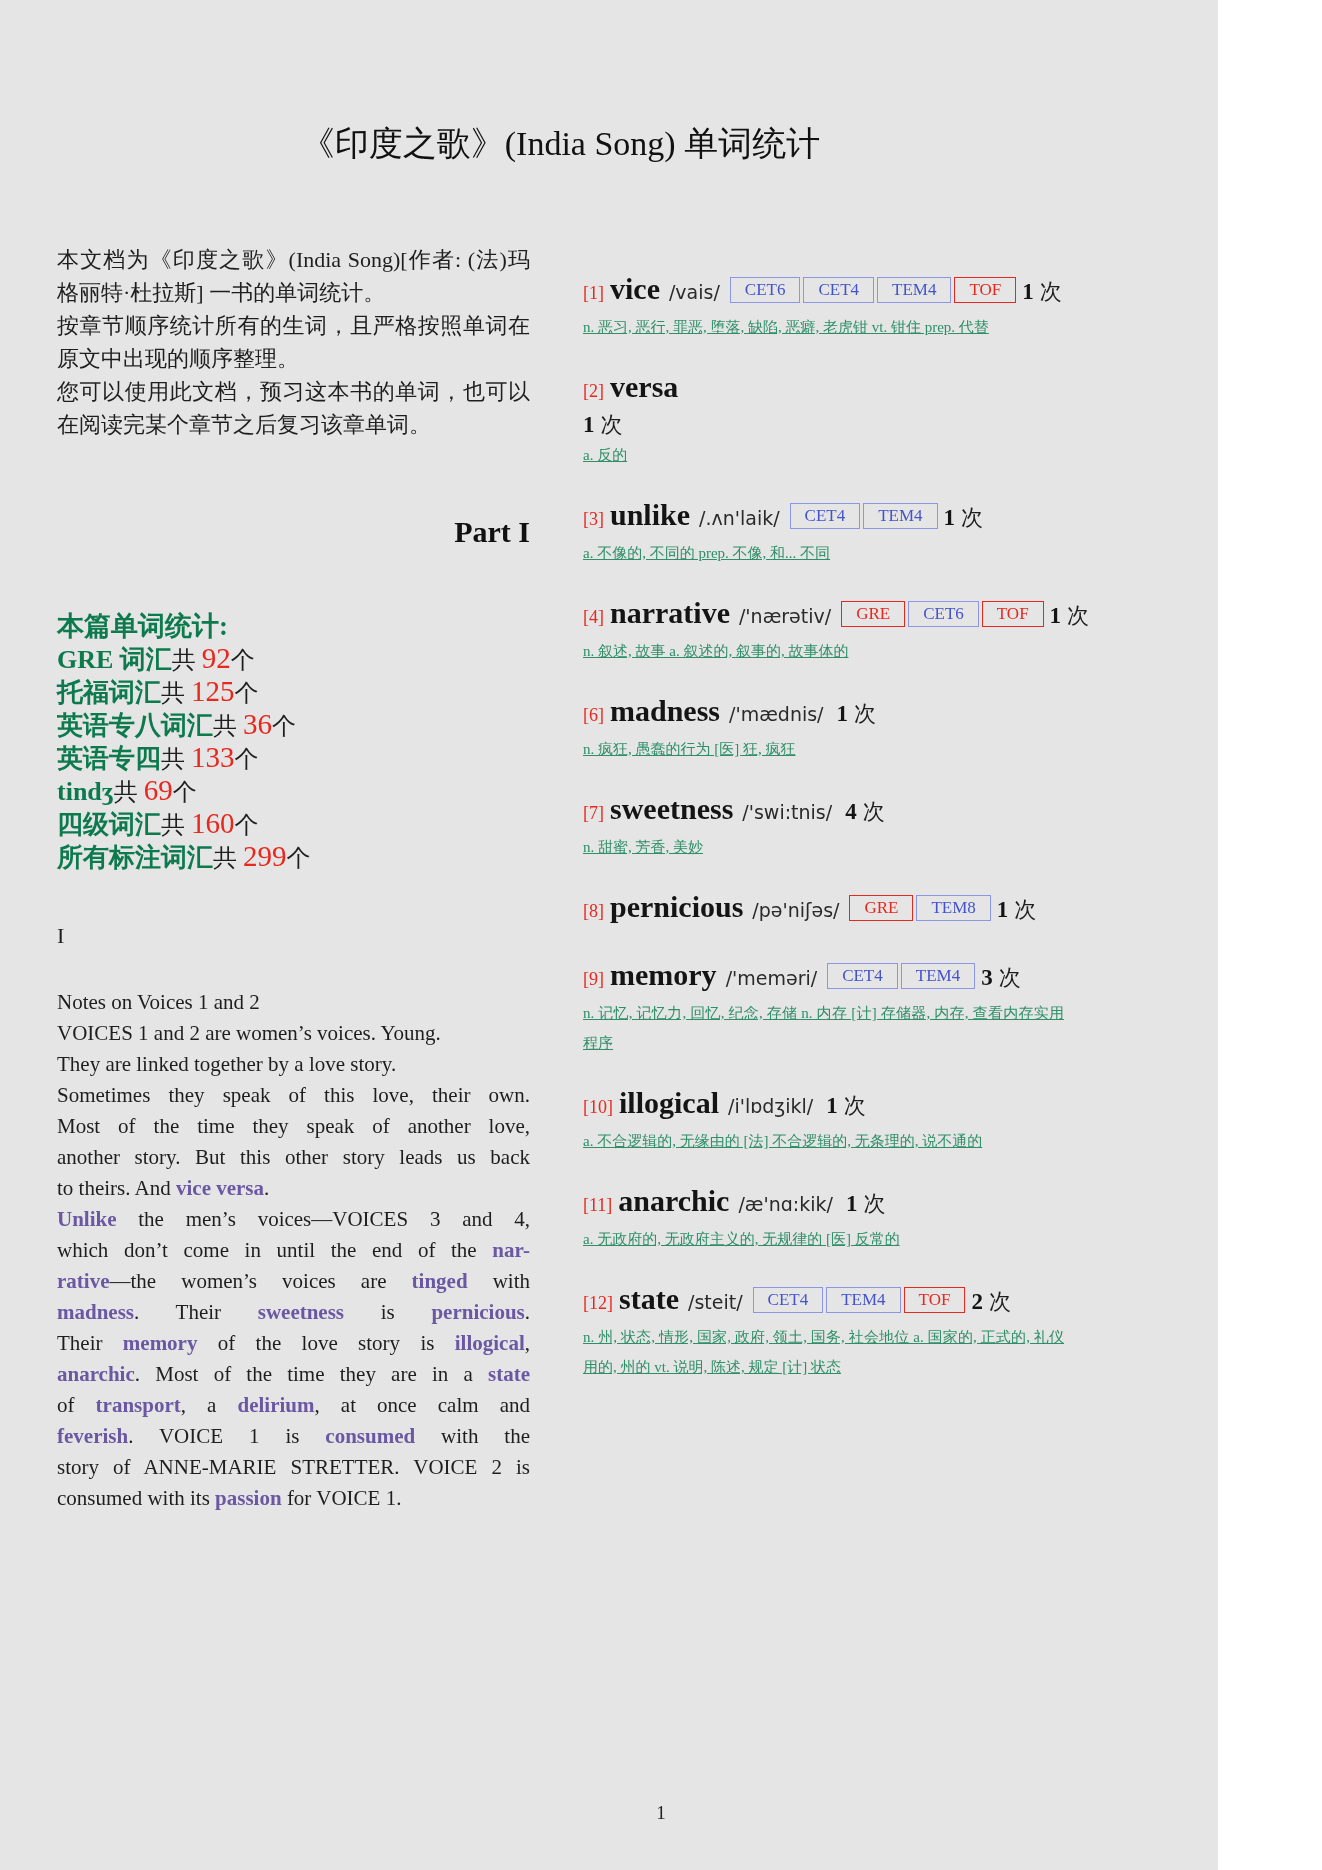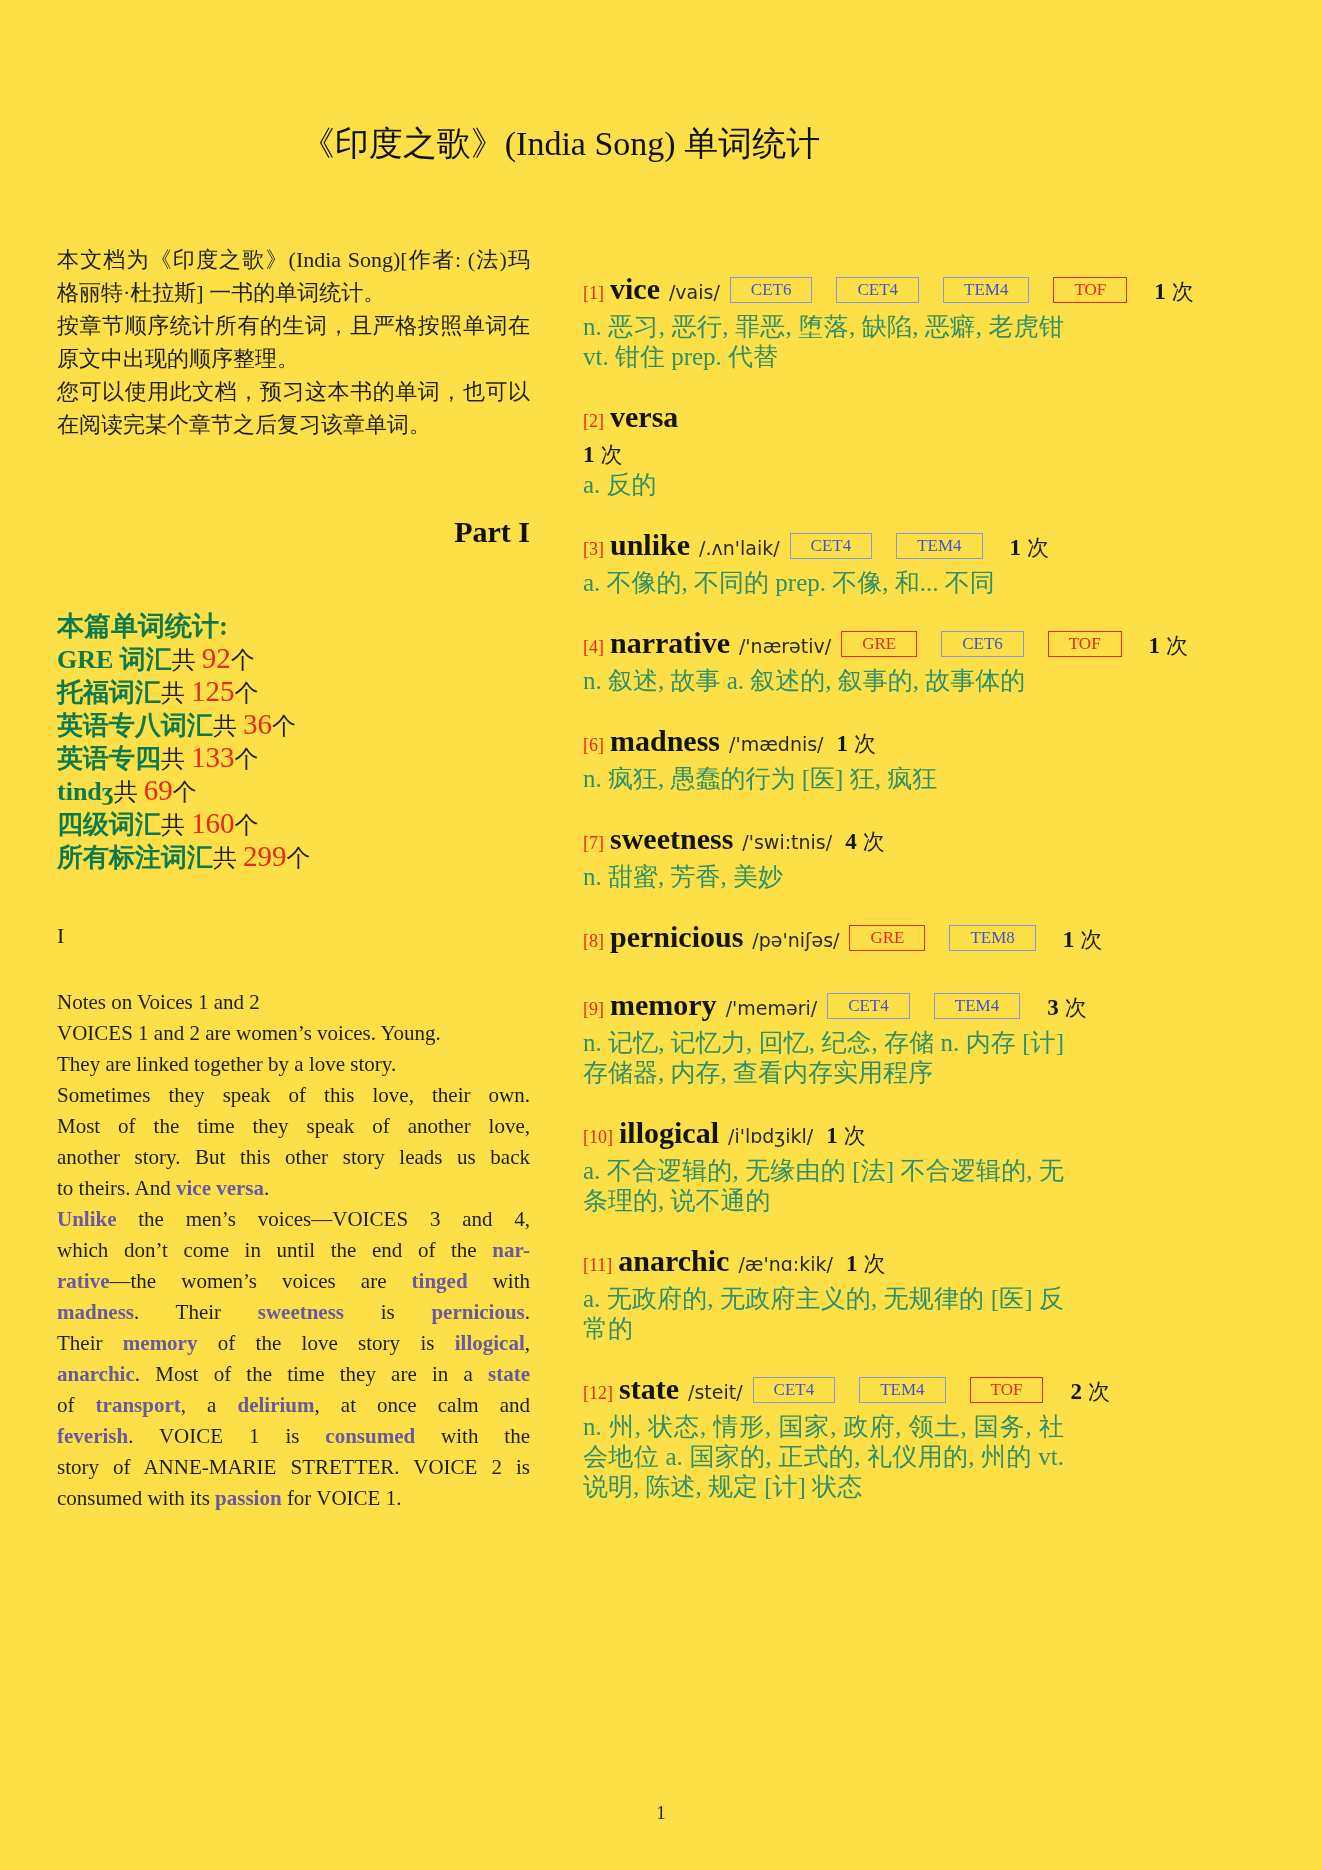--- a/index.html
+++ b/index.html
@@ -1,16 +1,16 @@
 <!DOCTYPE html>
 <html><head>
 <meta charset="utf-8">
 <style>
   html,body{margin:0;padding:0;background:#ffffff;}
-  .page{position:relative;width:1322px;height:1870px;background:#fde047;overflow:hidden;
+  .page{position:relative;width:1218px;height:1870px;background:#e5e5e5;overflow:hidden;
         font-family:"Liberation Serif","DejaVu Serif",serif;color:#1e1e1e;}
   .title{position:absolute;left:57px;top:122px;width:1007px;text-align:center;
          font-size:34px;line-height:44px;color:#111;}
   .col-left{position:absolute;left:57px;top:243px;width:473px;}
   .col-right{position:absolute;left:583px;top:270px;width:481px;}
   p.intro{margin:0;font-size:22px;line-height:33px;text-align:justify;}
   .part{margin-top:72px;text-align:right;font-weight:bold;font-size:30px;line-height:38px;color:#111;}
   .stats-heading{margin-top:58px;font-size:27px;line-height:34px;font-weight:bold;color:#0d7a4e;}
   .stat-line{font-size:24px;line-height:31px;white-space:nowrap;}
   .stat-label{color:#0d7a4e;font-weight:bold;font-size:26px;text-align:center;}
@@ -20,29 +20,29 @@
   .sec{margin-top:46px;font-size:22px;line-height:31px;}
   .passage{margin-top:36px;}
   .pline{font-size:21px;line-height:31px;}
   .pline.just{text-align:justify;text-align-last:justify;}
   .hl{color:#6a58a3;font-weight:bold;}
   .entry{margin-bottom:26px;}
   .head{font-size:30px;line-height:37px;white-space:nowrap;}
   .idx{color:#e8271d;font-size:18px;margin-right:6px;}
   .word{font-weight:bold;color:#141414;margin-right:9px;}
   .phon{font-family:"DejaVu Sans","Liberation Sans",sans-serif;font-size:19px;color:#2a2a2a;margin-right:10px;}
-  .tag{display:inline-block;font-size:17px;line-height:22px;border:1px solid;padding:1px 20px;
-       margin-right:24px;vertical-align:4px;font-family:"Liberation Serif",serif;text-align:right;}
+  .tag{display:inline-block;font-size:17px;line-height:22px;border:1px solid;padding:1px 14px;
+       margin-right:3px;vertical-align:4px;font-family:"Liberation Serif",serif;text-align:right;}
   .tag.blue{color:#4353cd;border-color:#8d96e3;}
   .tag.red{color:#e8271d;border-color:#e8271d;}
   .cnt{font-weight:bold;font-size:23px;color:#141414;margin:0 6px 0 3px;}
   .sfx{font-size:22px;color:#1e1e1e;}
   .cntline{font-size:22px;line-height:30px;}
   .cntline .cnt{margin-left:0;}
-  .def{font-size:25px;line-height:30px;color:#2e8f68;text-align:justify;}
+  .def{font-size:15px;line-height:30px;color:#2e8f68;text-align:justify;text-decoration:underline;}
   .pageno{position:absolute;left:0;top:1802px;width:1322px;text-align:center;font-size:19px;color:#222;}
 </style>
 </head>
 <body>
 
 <div class="page">
   <div class="title">《印度之歌》(India Song) 单词统计</div>
 
   <div class="col-left">
     <p class="intro">本文档为《印度之歌》(India Song)[作者: (法)玛格丽特·杜拉斯] 一书的单词统计。</p>

